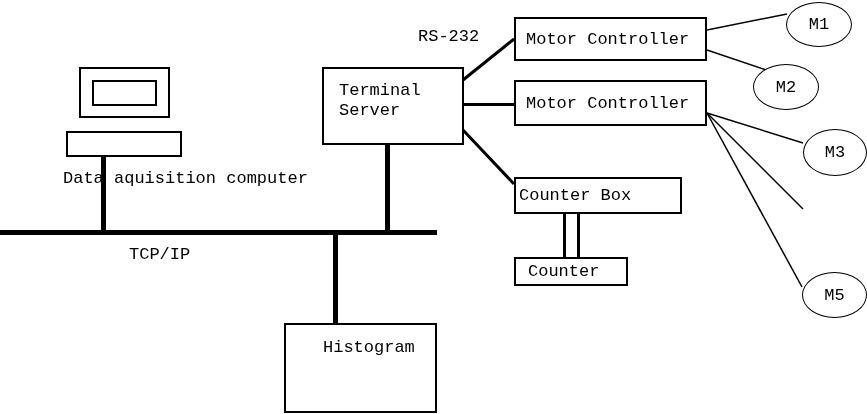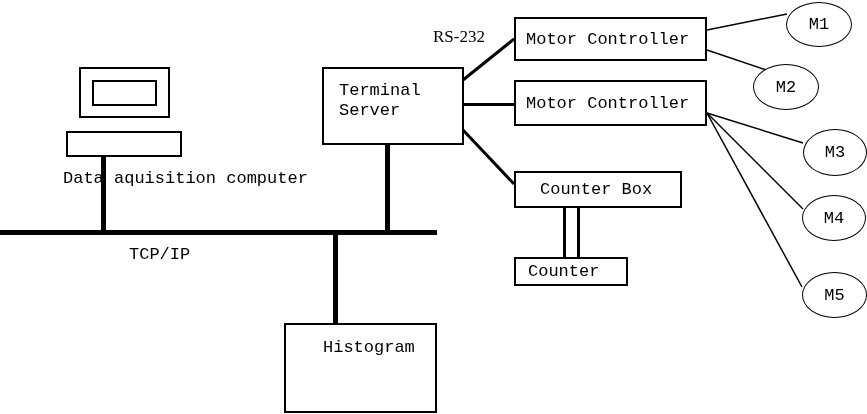--- a/index.html
+++ b/index.html
@@ -63,54 +63,51 @@
     <line x1="564.5" y1="207" x2="564.5" y2="257" stroke="#000" stroke-width="3"></line>
     <line x1="578.5" y1="207" x2="578.5" y2="257" stroke="#000" stroke-width="3"></line>
   </svg>
 
   <div class="rect-icon" style="left:79px; top:67px; width:91px; height:51px;"></div>
   <div class="rect-icon" style="left:92px; top:80px; width:65px; height:26px;"></div>
   <div class="rect-icon" style="left:66px; top:131px; width:116px; height:26px;"></div>
 
   <div class="freelabel" style="left:63px; top:169px;">Data aquisition computer</div>
   <div class="freelabel" style="left:129px; top:245px;">TCP/IP</div>
-  <div class="freelabel" style="left:433px; top:27px;font-family:Liberation Serif, serif;">RS-232</div>
+  <div class="freelabel" style="left:418px; top:27px;">RS-232</div>
 
   <div class="box twoline" style="left:322px; top:67px; width:142px; height:78px; padding:12px 0 8px 15px;">
     <div>Terminal</div>
     <div>Server</div>
   </div>
 
   <div class="box vcenter" style="left:514px; top:17px; width:193px; height:44px; padding-left:10px;">
     <span>Motor Controller</span>
   </div>
   <div class="box vcenter" style="left:514px; top:80px; width:193px; height:46px; padding-left:10px;">
     <span>Motor Controller</span>
   </div>
 
-  <div class="box vcenter" style="left:514px; top:171px; width:168px; height:37px; padding-left:24px;">
+  <div class="box vcenter" style="left:514px; top:177px; width:168px; height:37px; padding-left:3px;">
     <span>Counter Box</span>
   </div>
   <div class="box vcenter" style="left:514px; top:257px; width:114px; height:29px; padding-left:12px;">
     <span>Counter</span>
   </div>
 
   <div class="box twoline" style="left:284px; top:323px; width:153px; height:90px; padding:13px 0 0 37px;">
     <div>Histogram</div>
   </div>
 
   <div class="ellipse" style="left:786px; top:2px; width:66px; height:45px;">
     <span>M1</span>
   </div>
   <div class="ellipse" style="left:753px; top:64px; width:66px; height:46px;">
     <span>M2</span>
   </div>
   <div class="ellipse" style="left:803px; top:129px; width:64px; height:47px;">
     <span>M3</span>
   </div>
-  <div class="ellipse" style="left:802px; top:195px; width:64px; height:46px;">
-    <span>M4</span>
-  </div>
   <div class="ellipse" style="left:802px; top:272px; width:65px; height:46px;">
     <span>M5</span>
   </div>
 
 </div>
 
 </body></html>

